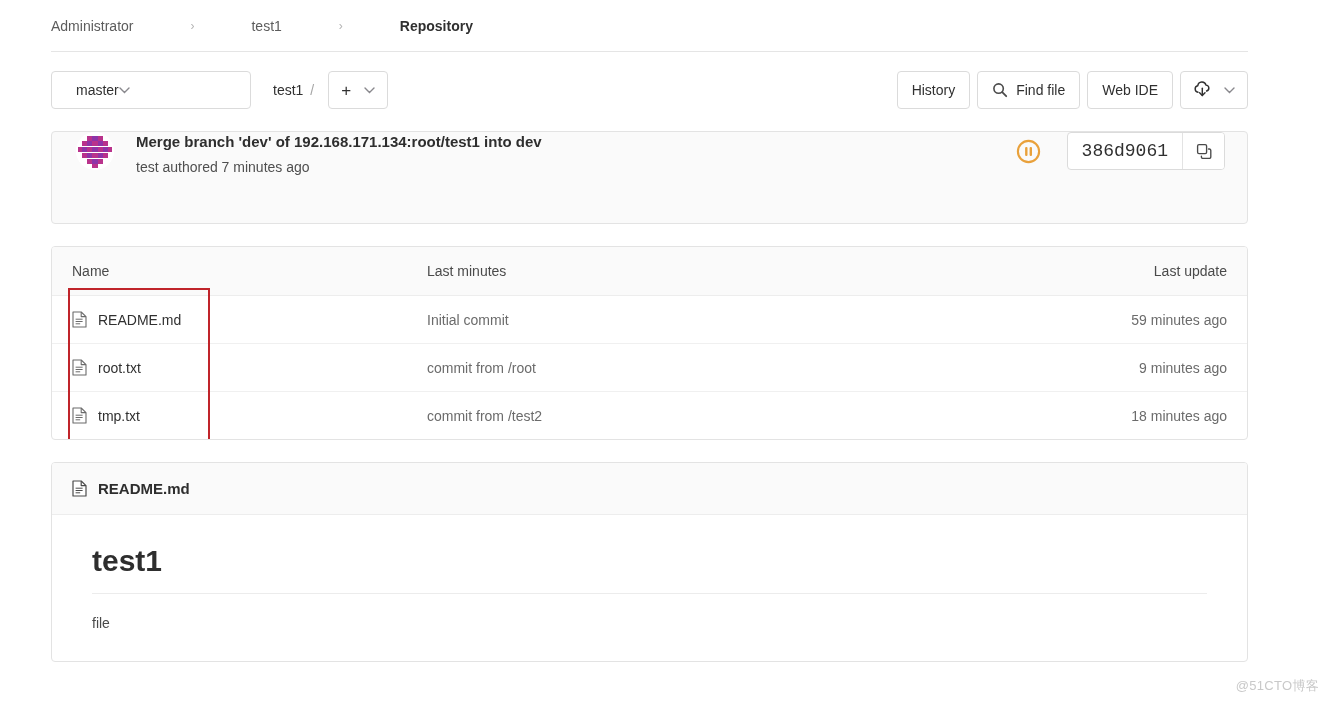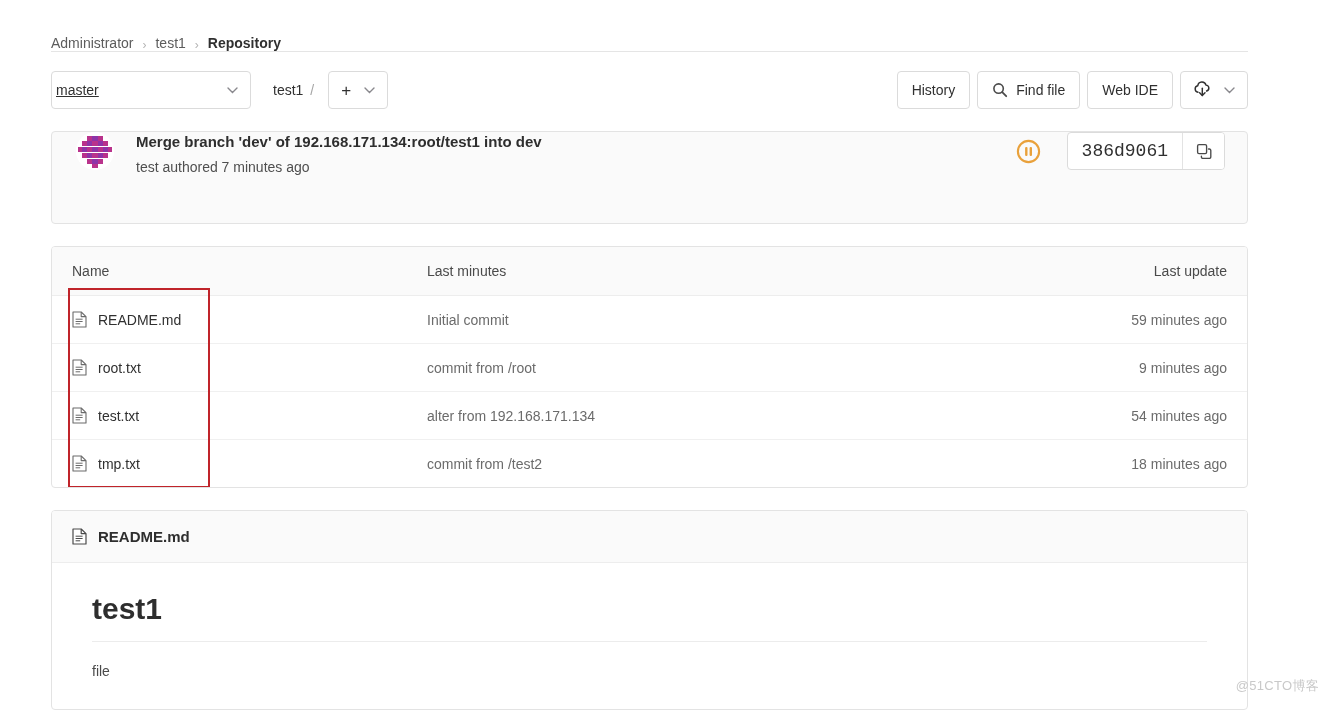--- a/index.html
+++ b/index.html
@@ -21,23 +21,24 @@
     position: absolute;
     left: 51px;
     top: 0;
     width: 1197px;
   }
 
   
   .breadcrumb-bar {
     height: 52px;
     display: flex;
-    align-items: flex-end;
+    align-items: center;
     border-bottom: 1px solid #e5e5e5;
     font-size: 14px;
+    gap: 48px;
   }
   .crumb {
     color: #5c5c5c;
     text-decoration: none;
     white-space: nowrap;
   }
   .crumb.current {
     color: #303030;
     font-weight: bold;
   }
@@ -66,23 +67,22 @@
     display: inline-flex;
     align-items: center;
     justify-content: center;
     padding: 15px 14px;
     cursor: pointer;
     font-family: "Liberation Sans", sans-serif;
     white-space: nowrap;
   }
   .branch-select {
     width: 200px;
-    justify-content: space-between;
-    padding: 0 12px 0 4px;
-    text-decoration: underline;
+    justify-content: flex-start;
+    padding: 0 12px 0 24px;
   }
   .branch-select .caret { color: #89888d; }
 
   .path-crumbs {
     margin-left: 22px;
     font-size: 14px;
     color: #303030;
     display: flex;
     align-items: center;
   }
@@ -476,36 +476,20 @@
         <tr>
           <td class="col-name">
             <span class="file-name-cell">
               <span>
                 <svg width="15" height="17" viewBox="0 0 15 17">
                   <path d="M1 1h8.2L14 5.6V16H1z" fill="#ffffff" stroke="#6b6b6b" stroke-width="1.1" stroke-linejoin="round"></path>
                   <path d="M9.2 1v4.6H14" fill="none" stroke="#6b6b6b" stroke-width="1.1" stroke-linejoin="round"></path>
                   <path d="M3.6 8.2h7M3.6 10.5h7M3.6 12.8h4.6" stroke="#6b6b6b" stroke-width="1"></path>
                 </svg>
               </span>
-              <span class="fname">test.txt</span>
-            </span>
-          </td>
-          <td class="col-commit commit-msg">alter from 192.168.171.134</td>
-          <td class="col-update update-time">54 minutes ago</td>
-        </tr>
-        <tr>
-          <td class="col-name">
-            <span class="file-name-cell">
-              <span>
-                <svg width="15" height="17" viewBox="0 0 15 17">
-                  <path d="M1 1h8.2L14 5.6V16H1z" fill="#ffffff" stroke="#6b6b6b" stroke-width="1.1" stroke-linejoin="round"></path>
-                  <path d="M9.2 1v4.6H14" fill="none" stroke="#6b6b6b" stroke-width="1.1" stroke-linejoin="round"></path>
-                  <path d="M3.6 8.2h7M3.6 10.5h7M3.6 12.8h4.6" stroke="#6b6b6b" stroke-width="1"></path>
-                </svg>
-              </span>
               <span class="fname">tmp.txt</span>
             </span>
           </td>
           <td class="col-commit commit-msg">commit from /test2</td>
           <td class="col-update update-time">18 minutes ago</td>
         </tr>
       </tbody>
     </table>
     <div class="annotate-box"></div>
   </div>

